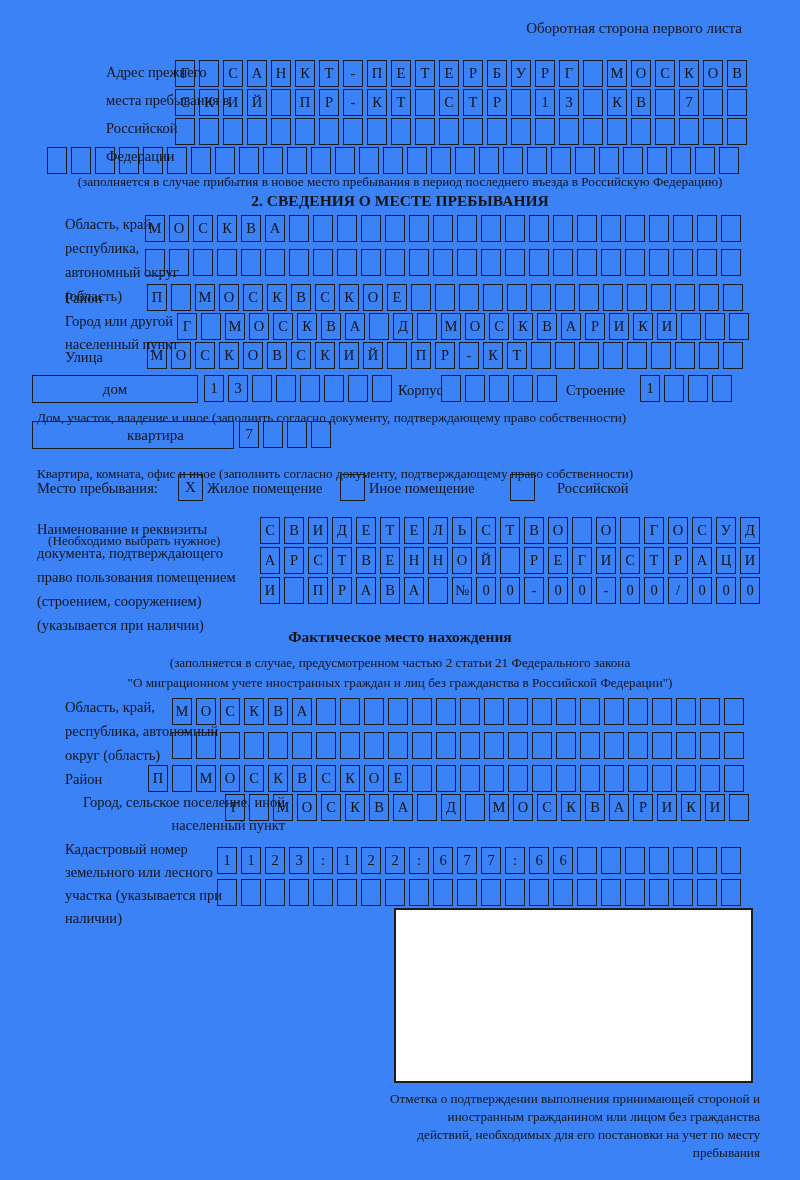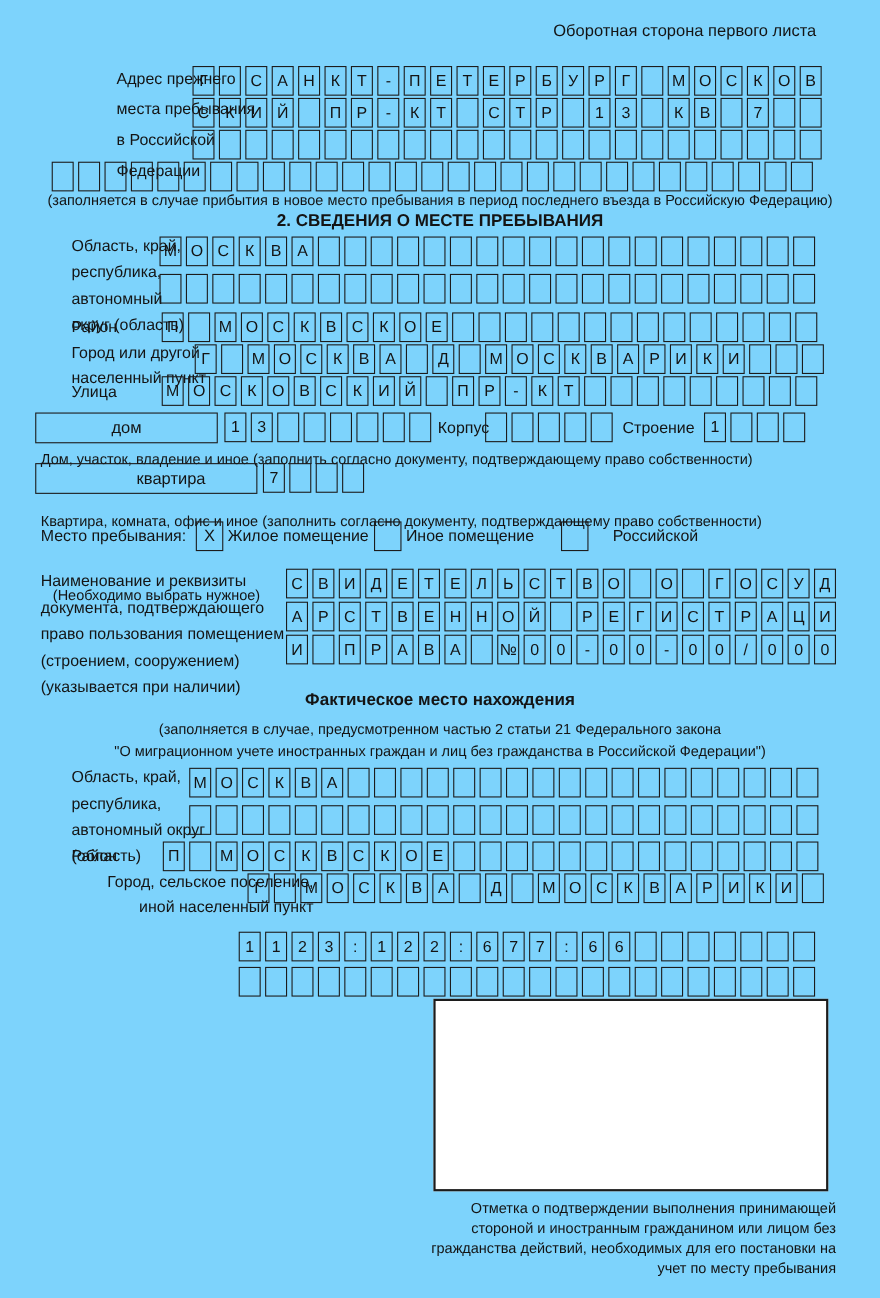--- a/index.html
+++ b/index.html
@@ -1,17 +1,17 @@
 <!DOCTYPE html>
 <html><head>
 <meta charset="utf-8">
 <style>
   html,body{margin:0;padding:0;background:#fff;}
-  .page{position:relative;width:800px;height:1180px;background:#7dd3fc;
-        font-family:Liberation Sans, sans-serif;color:#141414;overflow:hidden;}
+  .page{position:relative;width:800px;height:1180px;background:#3b82f6;
+        font-family:Liberation Serif, serif;color:#141414;overflow:hidden;}
   .lbl{position:absolute;font-size:14.5px;line-height:23px;}
   .note{position:absolute;font-size:13.2px;line-height:20px;}
   .ctr{left:0;width:800px;text-align:center;}
   .title{position:absolute;font-size:15.5px;font-weight:bold;}
   .cellrow{position:absolute;display:flex;gap:4px;}
   .cell{width:20px;height:27px;border:1.8px solid #1c1c1c;box-sizing:border-box;
         display:flex;align-items:center;justify-content:center;font-size:14.5px;flex:0 0 auto;}
   .fieldbox{position:absolute;height:28px;border:1.8px solid #1c1c1c;box-sizing:border-box;
         display:flex;align-items:center;justify-content:center;font-size:15px;}
   .checkbox{position:absolute;width:25px;height:27px;border:1.8px solid #1c1c1c;box-sizing:border-box;
@@ -557,20 +557,21 @@
       <span class="cell">К</span>
       <span class="cell">В</span>
       <span class="cell">А</span>
       <span class="cell">Р</span>
       <span class="cell">И</span>
       <span class="cell">К</span>
       <span class="cell">И</span>
       <span class="cell"></span>
     </div>
 
+  <div id="kad-lbl" class="lbl">Кадастровый номер земельного или лесного участка (указывается при наличии)</div>
   <div id="kad-r1" class="cellrow">
       <span class="cell">1</span>
       <span class="cell">1</span>
       <span class="cell">2</span>
       <span class="cell">3</span>
       <span class="cell">:</span>
       <span class="cell">1</span>
       <span class="cell">2</span>
       <span class="cell">2</span>
       <span class="cell">:</span>

